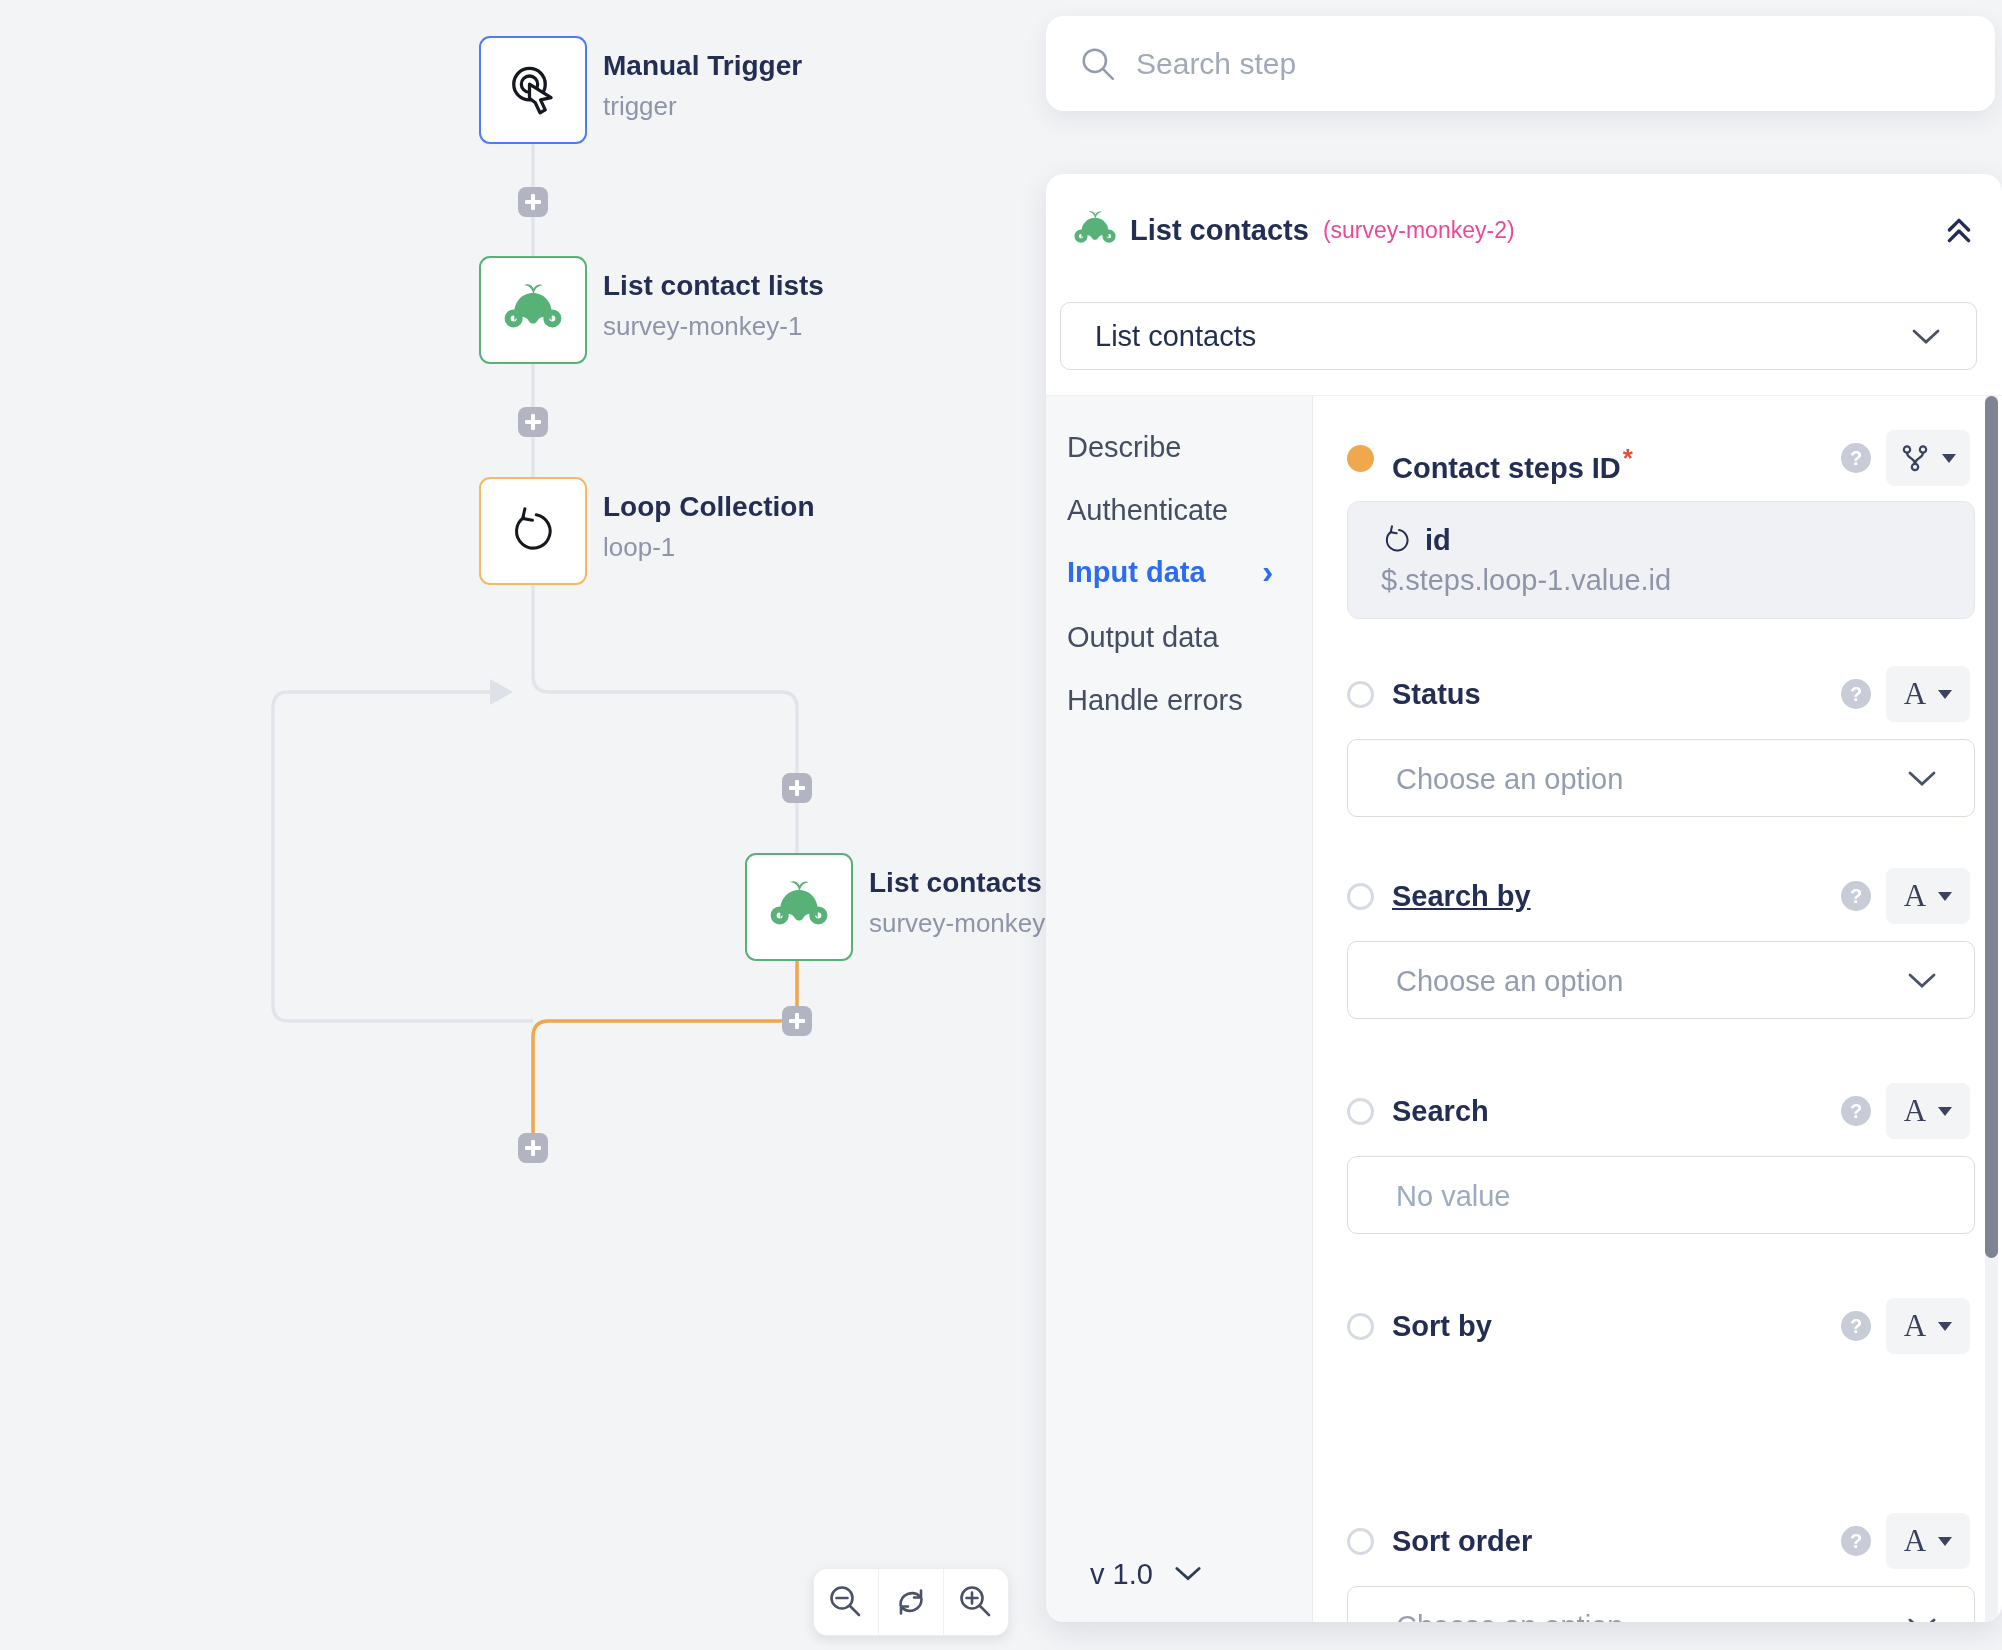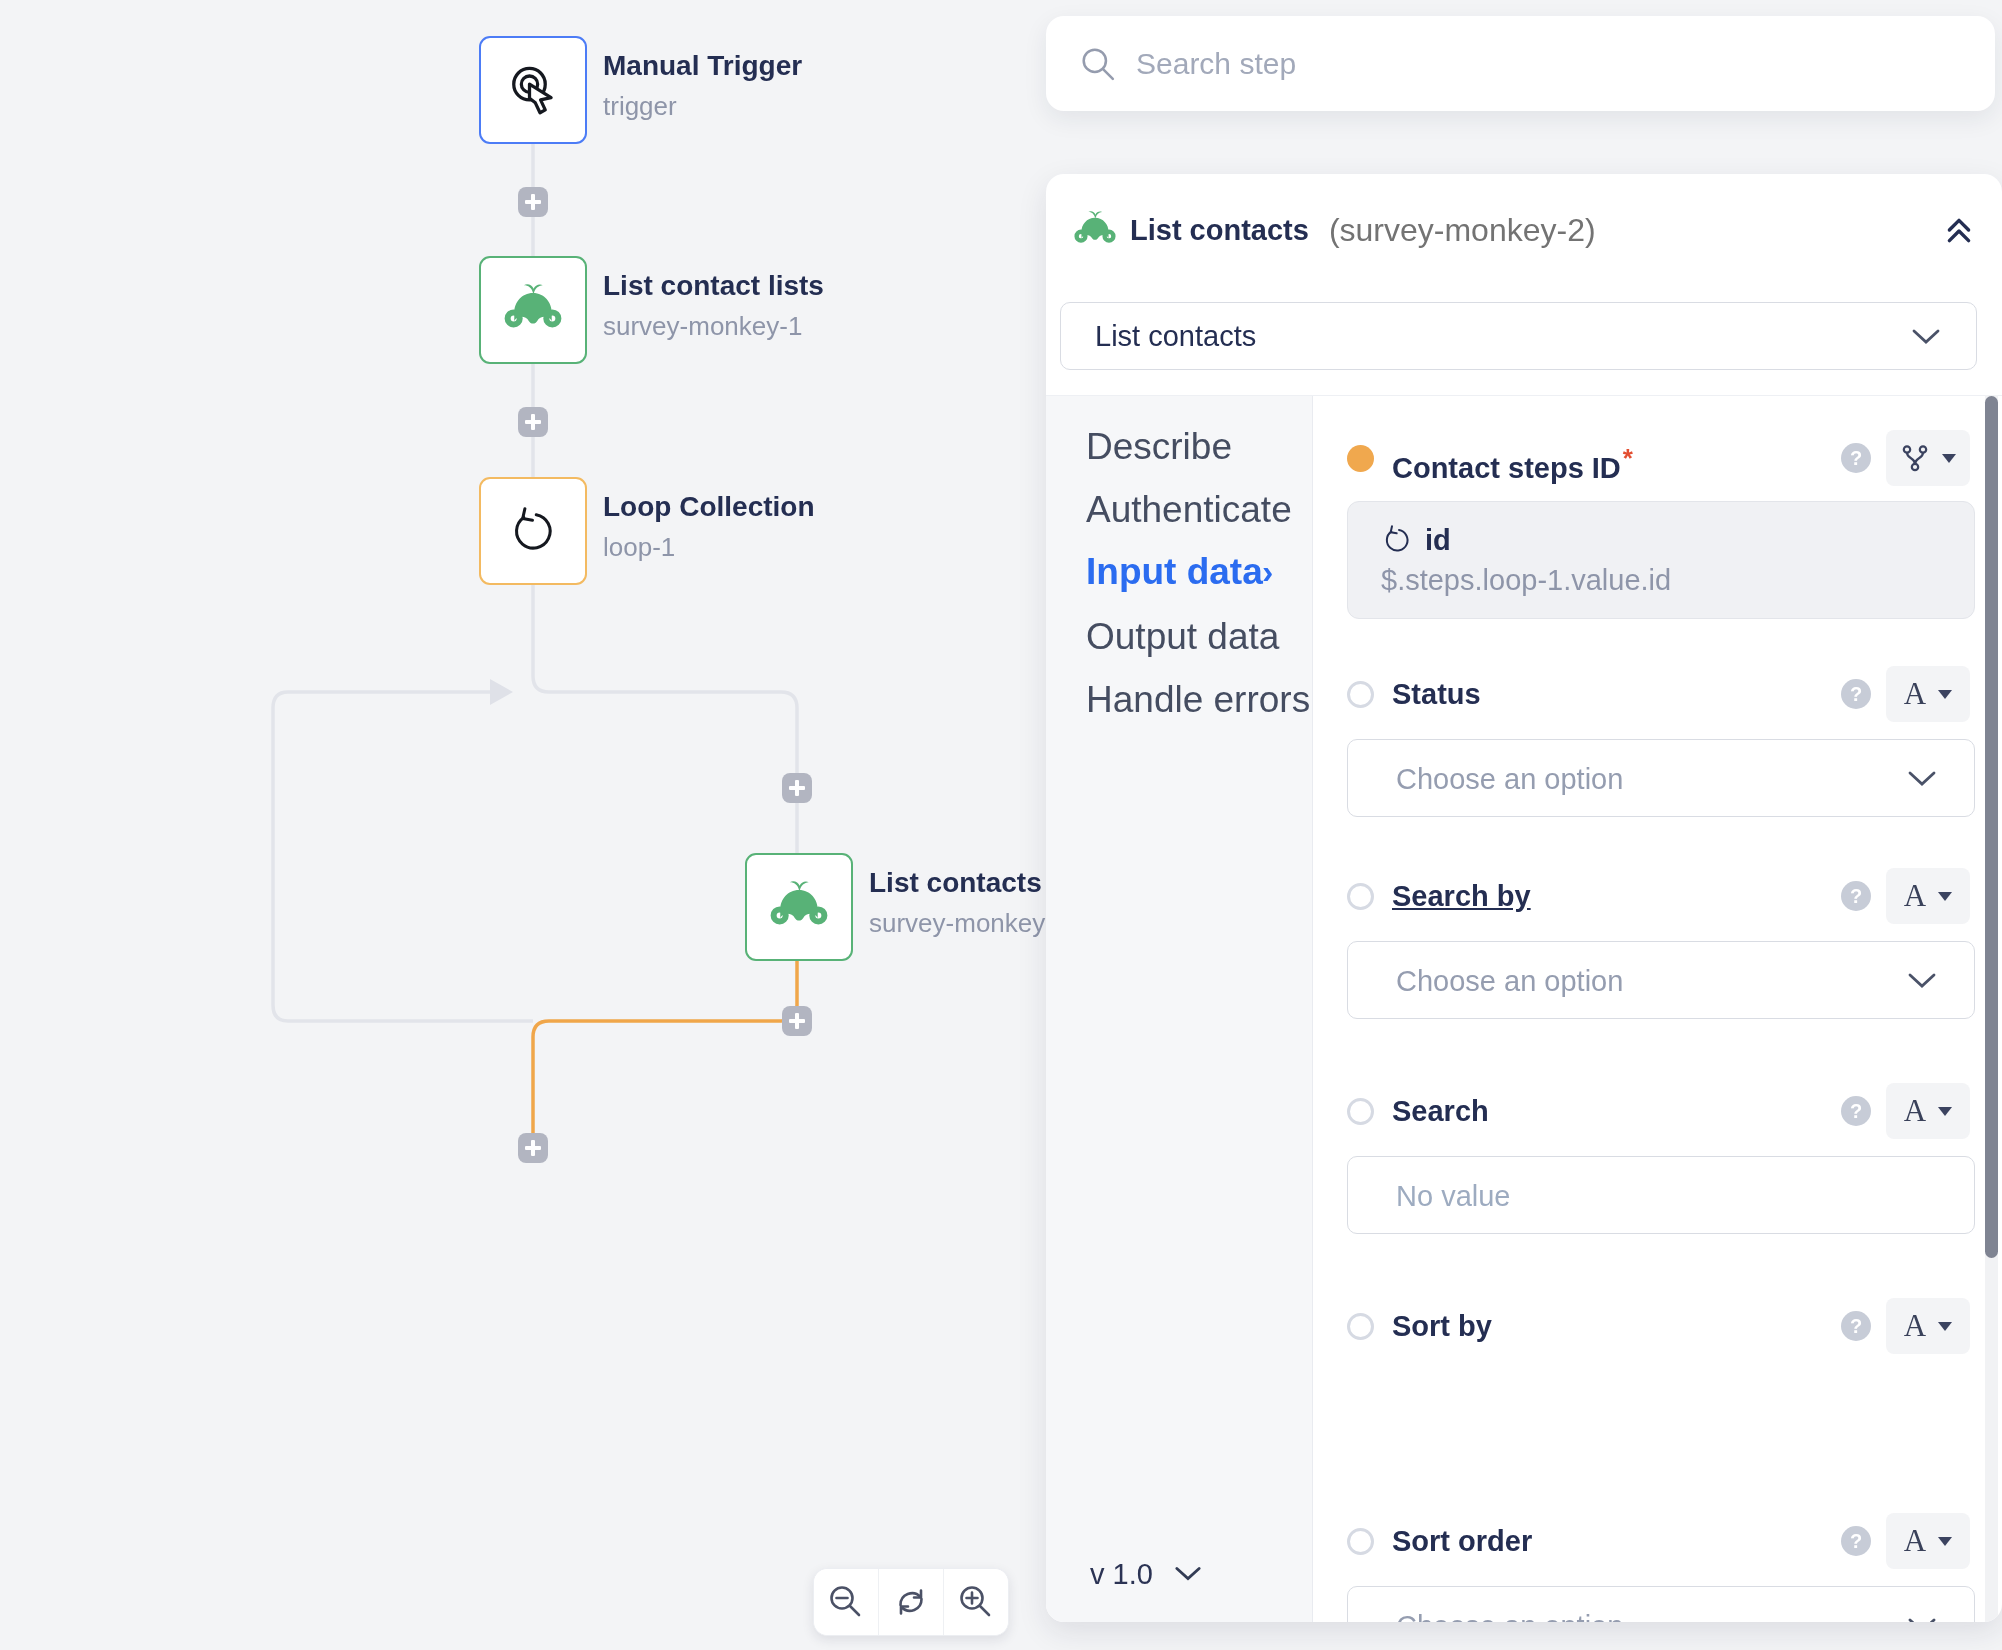--- a/index.html
+++ b/index.html
@@ -57,38 +57,38 @@
   .search-input::placeholder{color:#a2a9ba;}
 
   
   .panel{
     position:absolute;left:1046px;top:174px;width:956px;height:1448px;z-index:10;
     background:#fff;border-radius:18px;box-shadow:0 10px 30px rgba(28,34,60,.10);
     overflow:hidden;
   }
   .panel-header{position:absolute;left:28px;top:32px;height:48px;display:flex;align-items:center;gap:14px;}
   .panel-title{font-size:29px;font-weight:700;color:#242e52;}
-  .panel-step-id{font-size:32px;color:#737373;margin-left:6px;}
+  .panel-step-id{font-size:23px;color:#ec4899;}
   .collapse-btn{position:absolute;right:26px;top:40px;width:34px;height:34px;display:flex;align-items:center;justify-content:center;}
 
   .action-select{
     position:absolute;left:14px;top:128px;width:917px;height:68px;box-sizing:border-box;
     border:1.5px solid #d9dce3;border-radius:10px;background:#fff;
     display:flex;align-items:center;
   }
   .action-select .val{margin-left:34px;font-size:29px;color:#242e52;}
   .action-select .chev{position:absolute;right:36px;top:26px;}
 
   .body-divider{position:absolute;left:0;top:221px;width:956px;height:1px;background:#eef0f4;}
 
   .sidebar{
     position:absolute;left:0;top:222px;width:267px;height:1226px;
     background:#f6f7f9;border-right:1px solid #e9ebf0;box-sizing:border-box;
   }
-  .nav-item{position:absolute;left:40px;height:40px;line-height:40px;font-size:37px;color:#454d61;white-space:nowrap;}
+  .nav-item{position:absolute;left:21px;height:40px;line-height:40px;font-size:29px;color:#454d61;white-space:nowrap;}
   .nav-item.active{color:#2b6cf0;font-weight:700;}
   .nav-chevron{position:absolute;left:216px;height:40px;line-height:38px;font-size:34px;font-weight:700;color:#2b6cf0;}
   .version-row{position:absolute;left:44px;top:1156px;height:44px;display:flex;align-items:center;gap:22px;}
   .version-label{font-size:29px;color:#2b3354;}
 
   
   .bullet{position:absolute;left:301px;width:27px;height:27px;border-radius:50%;box-sizing:border-box;}
   .bullet.filled{background:#f0a84e;}
   .bullet.hollow{background:#fff;border:3.5px solid #d6dae3;}
   .field-label{position:absolute;left:346px;height:40px;line-height:40px;font-size:29px;font-weight:700;color:#242e52;white-space:nowrap;}

